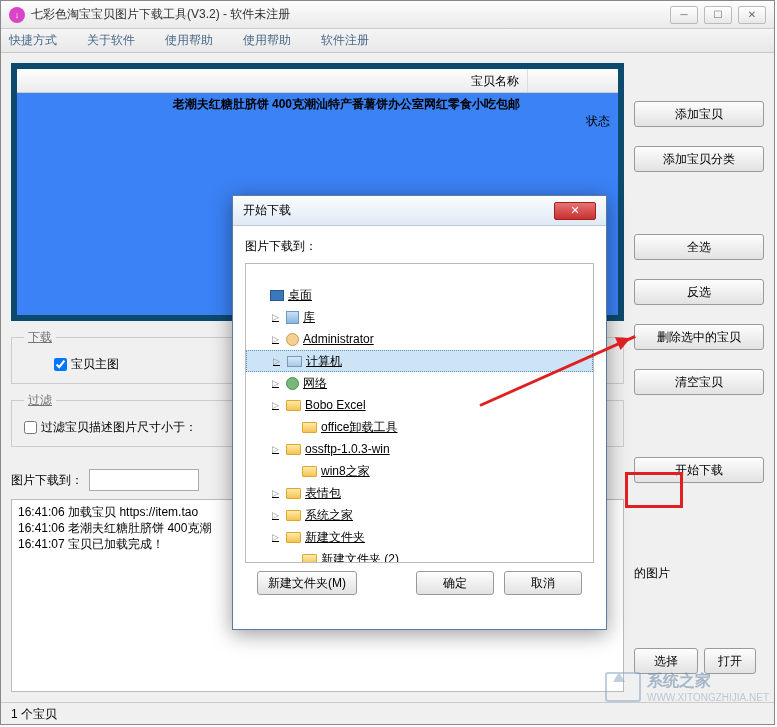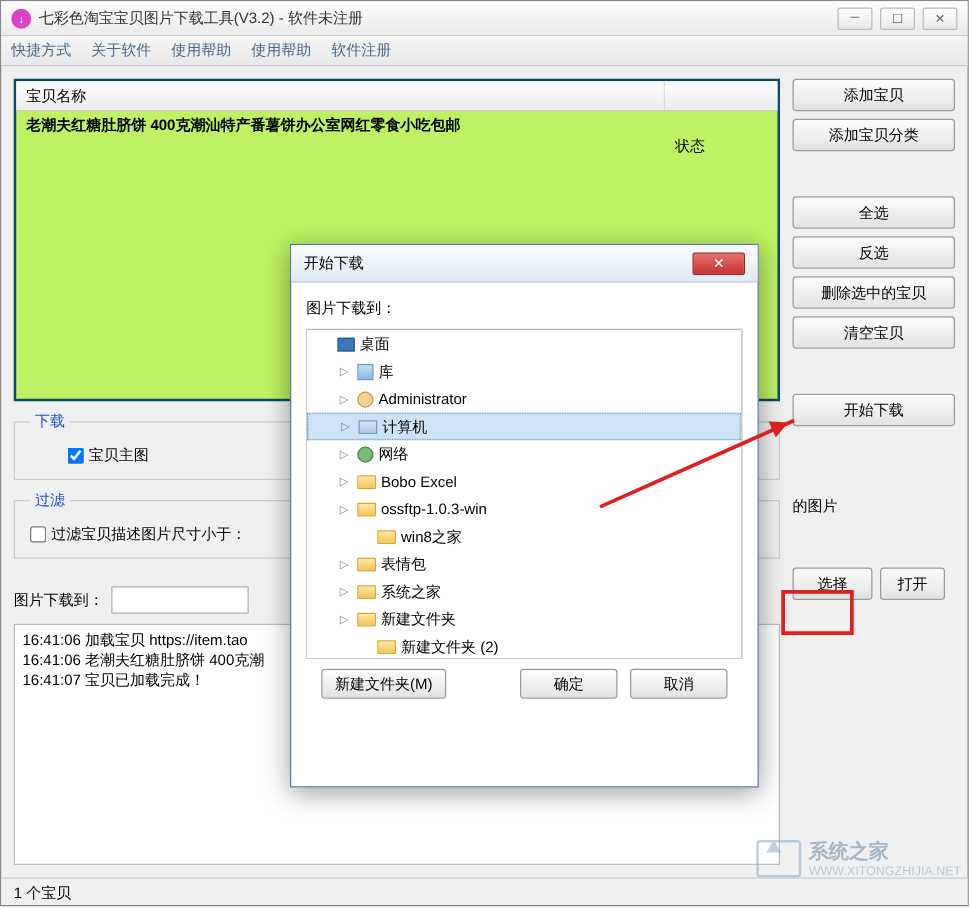--- a/index.html
+++ b/index.html
@@ -5,55 +5,55 @@
 * { margin: 0; padding: 0; box-sizing: border-box; font-family: "Microsoft YaHei", SimSun, sans-serif; font-size: 12px; }
 body { background: #fff; width: 777px; height: 727px; position: relative; overflow: hidden; }
 
 .window { border: 1px solid #888; width: 775px; height: 725px; background: #f0f0f0; }
 .titlebar { height: 28px; background: linear-gradient(#fdfdfd, #eaeaea); border-bottom: 1px solid #ccc; display: flex; align-items: center; padding: 0 8px; }
 .app-icon { width: 16px; height: 16px; border-radius: 50%; background: #d846c7; margin-right: 6px; display: flex; align-items: center; justify-content: center; color: #fff; font-size: 9px; }
 .title-text { flex: 1; color: #333; }
 .win-btns { display: flex; gap: 6px; }
 .win-btn { width: 28px; height: 18px; border: 1px solid #bbb; background: linear-gradient(#fff,#e8e8e8); border-radius: 2px; display: flex; align-items: center; justify-content: center; color: #666; font-size: 10px; cursor: pointer; }
 
-.menubar { height: 24px; background: linear-gradient(#f5f5f5,#e8e8e8); border-bottom: 1px solid #c8c8c8; display: flex; align-items: center; padding: 0 8px; gap: 16px; }
+.menubar { height: 24px; background: linear-gradient(#f5f5f5,#e8e8e8); border-bottom: 1px solid #c8c8c8; display: flex; align-items: center; padding: 0 8px; gap: 30px; }
 .menubar span { color: #4a6a8a; cursor: pointer; }
 
 .content { padding: 10px; display: flex; gap: 10px; height: calc(100% - 52px - 22px); }
 .left-col { flex: 1; display: flex; flex-direction: column; gap: 8px; }
-.right-col { width: 130px; display: flex; flex-direction: column; gap: 6px; }
-
-.grid-box { border: 2px solid #0c4a6e; background: #bef264; height: 258px; }
+.right-col { width: 130px; display: flex; flex-direction: column; gap: 19px; margin-top: 38px; }
+
+.grid-box { border: 6px solid #0c4a6e; background: #3b82f6; height: 258px; text-align: right; }
 .grid-head { display: flex; background: linear-gradient(#fdfdfd,#ececec); border-bottom: 1px solid #ccc; height: 24px; }
 .grid-head .col1 { flex: 1; padding: 4px 8px; border-right: 1px solid #ddd; }
 .grid-head .col2 { width: 90px; padding: 4px 8px; margin-top: 40px; }
 .grid-row { display: flex; height: 22px; }
 .grid-row .col1 { flex: 1; padding: 3px 8px; font-weight: bold; }
 .grid-row .col2 { width: 90px; padding: 3px 8px; }
 
 .fieldset { border: 1px solid #ccc; padding: 10px 12px; background: #f0f0f0; }
-.fieldset legend { padding: 0 4px; color: #1d4ed8; }
+.fieldset legend { padding: 0 4px; color: #737373; text-decoration: underline; }
 
 .row-flex { display: flex; align-items: center; gap: 6px; }
 .text-input { border: 1px solid #aaa; height: 22px; padding: 0 4px; background: #fff; }
 
 .btn { height: 26px; border: 1px solid #9a9a9a; background: linear-gradient(#fdfdfd,#e2e2e2); border-radius: 3px; cursor: pointer; padding: 0 10px; display: flex; align-items: center; justify-content: center; }
 .btn.wide { width: 100%; }
 
 .log-box { border: 1px solid #bbb; background: #fff; flex: 1; padding: 4px 6px; font-family: SimSun, monospace; line-height: 16px; white-space: pre; overflow: hidden; }
 
 .statusbar { height: 22px; border-top: 1px solid #ccc; background: #f0f0f0; padding: 3px 10px; }
 
 
 .modal { position: absolute; left: 232px; top: 195px; width: 375px; height: 435px; background: #fff; border: 1px solid #5a7aa0; box-shadow: 0 4px 20px rgba(0,0,0,0.4); }
 .modal-title { height: 30px; background: linear-gradient(#fafcfe,#dfe9f5); border-bottom: 1px solid #b8c8d8; display: flex; align-items: center; padding: 0 10px; }
 .modal-title span { flex: 1; }
 .modal-close { width: 42px; height: 18px; background: linear-gradient(#e57373,#c93030); border: 1px solid #a02020; border-radius: 2px; color: #fff; display: flex; align-items: center; justify-content: center; font-size: 11px; cursor: pointer; }
 .modal-body { padding: 12px; }
-.tree-box { border: 1px solid #bbb; height: 264px; margin-top: 8px; overflow: auto; background: #fff; padding: 0 0; }
+.tree-box { border: 1px solid #bbb; height: 300px; margin-top: 8px; overflow: auto; background: #fff; padding: 20px 0; text-decoration: underline; }
 .tree-item { display: flex; align-items: center; height: 22px; padding-left: 10px; gap: 4px; cursor: pointer; }
 .tree-item.selected { background: #cde4f7; border: 1px dotted #5a90c7; }
 .tree-item.lvl1 { padding-left: 26px; }
 .tree-item.lvl2 { padding-left: 42px; }
 .expander { width: 10px; color: #888; font-size: 9px; }
 .ticon { width: 16px; height: 14px; display: inline-block; }
 .folder { background: linear-gradient(#ffe9a8,#f5c453); border: 1px solid #d9a82f; border-radius: 1px; width: 15px; height: 11px; }
 .desktop { background: #3a77bd; width: 14px; height: 11px; border: 1px solid #2a5a8d; }
 .lib { background: linear-gradient(#c8e0f5,#88b8e0); width: 13px; height: 13px; border: 1px solid #6a98c0; }
 .user { background: #f5d090; width: 13px; height: 13px; border-radius: 50%; border: 1px solid #c89850; }
@@ -198,20 +198,25 @@
       <div class="tree-item lvl1">
           <span class="expander">▷</span>
           <span class="ticon network"></span>
           <span>网络</span>
         </div>
       <div class="tree-item lvl1">
           <span class="expander">▷</span>
           <span class="ticon folder"></span>
           <span>Bobo Excel</span>
         </div>
+      <div class="tree-item lvl2">
+          <span class="expander"></span>
+          <span class="ticon folder"></span>
+          <span>office卸载工具</span>
+        </div>
       <div class="tree-item lvl1">
           <span class="expander">▷</span>
           <span class="ticon folder"></span>
           <span>ossftp-1.0.3-win</span>
         </div>
       <div class="tree-item lvl2">
           <span class="expander"></span>
           <span class="ticon folder"></span>
           <span>win8之家</span>
         </div>

